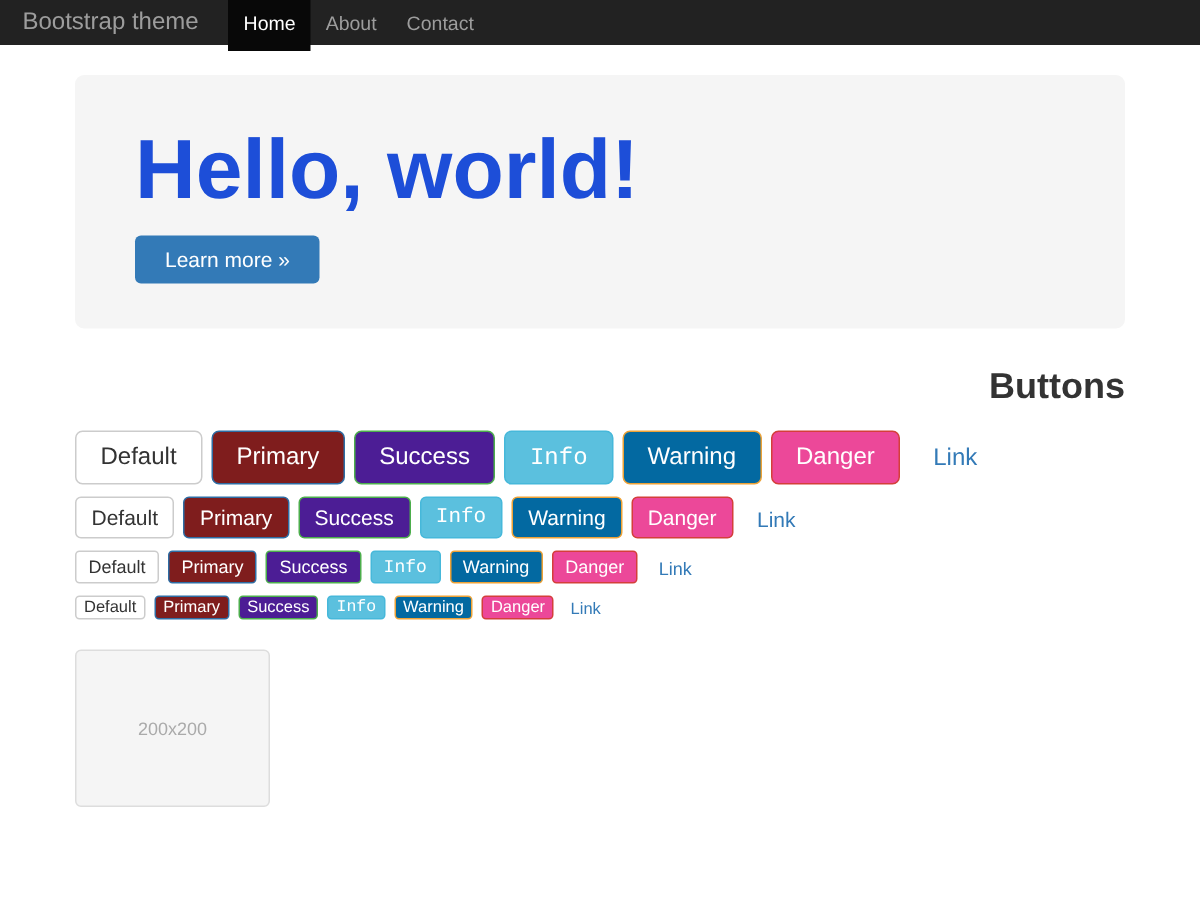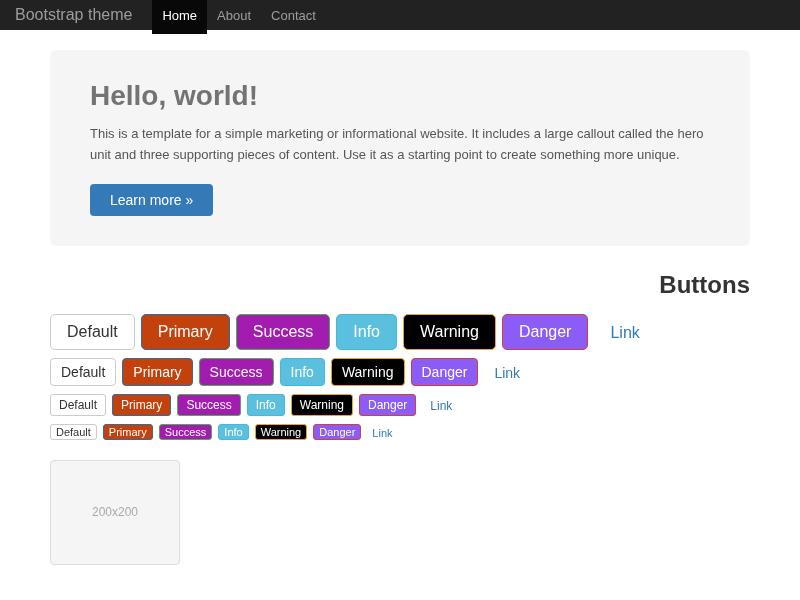--- a/index.html
+++ b/index.html
@@ -56,23 +56,23 @@
     }
 
     
     .jumbotron {
       background-color: #f5f5f5;
       border-radius: 6px;
       padding: 30px 40px;
       margin-bottom: 25px;
     }
     .jumbotron h1 {
-      font-size: 28px;
+      font-size: 56px;
       font-weight: bold;
-      color: #737373;
+      color: #1d4ed8;
       margin-bottom: 12px;
     }
     .jumbotron p {
       font-size: 13px;
       color: #555;
       margin-bottom: 18px;
       line-height: 1.6;
     }
     .btn-primary-large {
       background-color: #337ab7;
@@ -115,25 +115,25 @@
       white-space: nowrap;
       border: 1px solid transparent;
     }
     
     .btn-lg { padding: 8px 16px; font-size: 16px; border-radius: 5px; }
     .btn-md { padding: 5px 10px; font-size: 14px; border-radius: 4px; }
     .btn-sm { padding: 3px 8px; font-size: 12px; border-radius: 3px; }
     .btn-xs { padding: 1px 5px; font-size: 11px; border-radius: 3px; }
 
     .btn-default { background-color: #fff; border-color: #ccc; color: #333; }
-    .btn-primary-btn { background-color: #c2410c; border-color: #2e6da4; color: #fff; }
-    .btn-success { background-color: #a21caf; border-color: #4cae4c; color: #fff; }
-    .btn-info { background-color: #5bc0de; border-color: #46b8da; color: #fff; }
-    .btn-warning { background-color: #000000; border-color: #eea236; color: #fff; }
-    .btn-danger { background-color: #8b5cf6; border-color: #d43f3a; color: #fff; }
+    .btn-primary-btn { background-color: #7f1d1d; border-color: #2e6da4; color: #fff; }
+    .btn-success { background-color: #4c1d95; border-color: #4cae4c; color: #fff; }
+    .btn-info { background-color: #5bc0de; border-color: #46b8da; color: #fff; font-family: Liberation Mono, monospace; }
+    .btn-warning { background-color: #0369a1; border-color: #eea236; color: #fff; }
+    .btn-danger { background-color: #ec4899; border-color: #d43f3a; color: #fff; }
     .btn-link { background: none; border: none; color: #337ab7; text-decoration: none; cursor: pointer; }
 
     
     .thumbnails-section { margin-bottom: 20px; }
     .thumbnail-box {
       width: 130px;
       height: 105px;
       border: 1px solid #ddd;
       border-radius: 4px;
       background-color: #f5f5f5;
@@ -153,21 +153,20 @@
     <a class="nav-item active">Home</a>
     <a class="nav-item">About</a>
     <a class="nav-item">Contact</a>
   </div>
 </nav>
 
 <div class="container">
 
   <div class="jumbotron">
     <h1>Hello, world!</h1>
-    <p>This is a template for a simple marketing or informational website. It includes a large callout called the hero unit and three supporting pieces of content. Use it as a starting point to create something more unique.</p>
     <button class="btn-primary-large">Learn more »</button>
   </div>
 
   <div class="buttons-section">
     <h2 class="section-title">Buttons</h2>
 
     <div class="btn-row">
       <button class="btn btn-lg btn-default">Default</button>
       <button class="btn btn-lg btn-primary-btn">Primary</button>
       <button class="btn btn-lg btn-success">Success</button>

